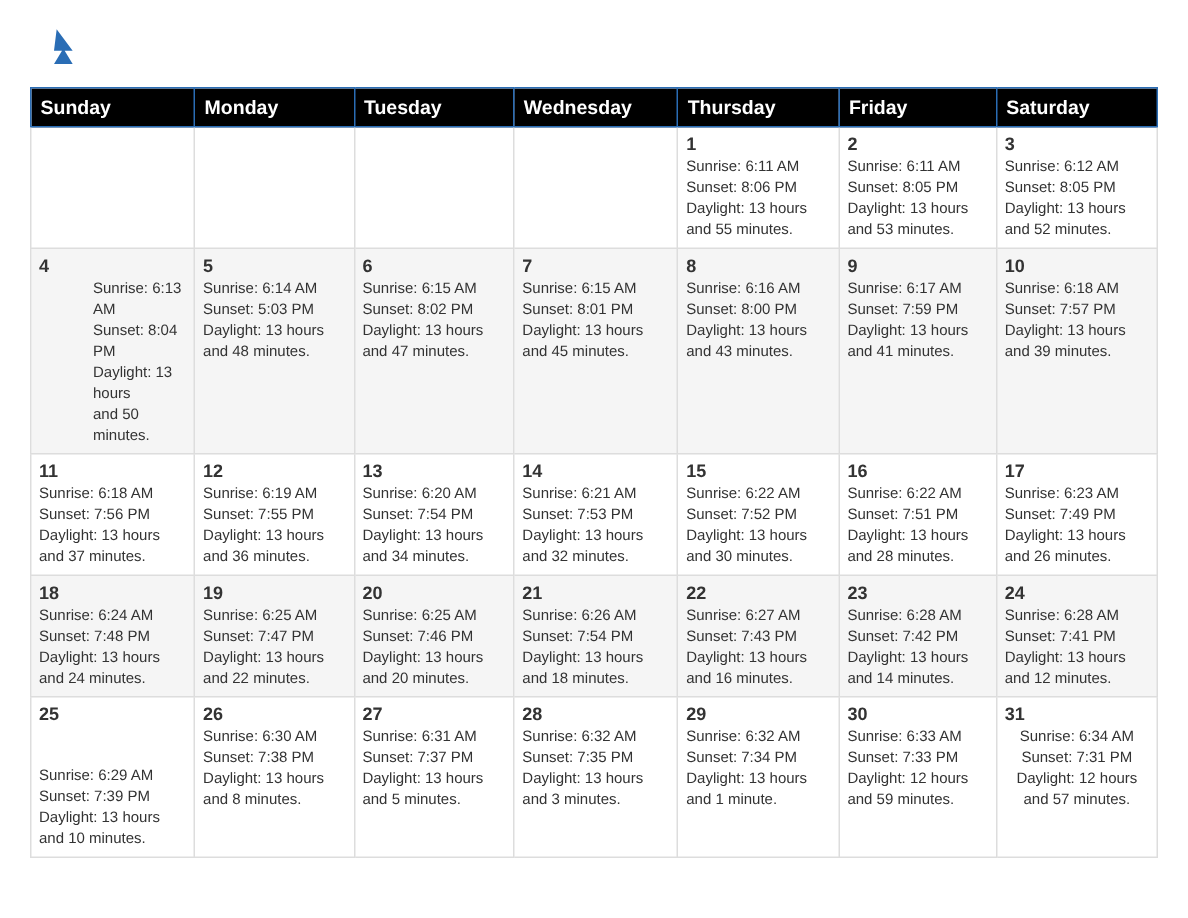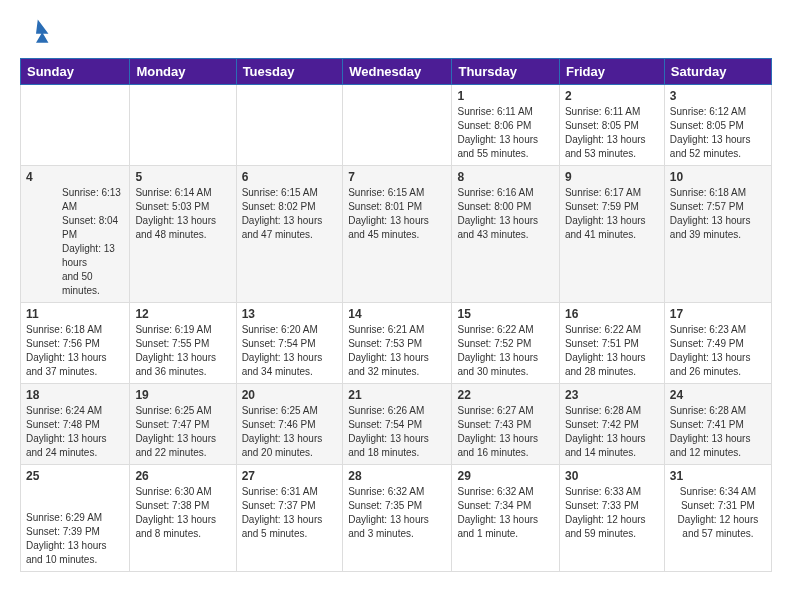--- a/index.html
+++ b/index.html
@@ -53,21 +53,21 @@
       font-size: 15px;
       color: #555;
       font-weight: normal;
     }
     .calendar {
       width: 100%;
       border-collapse: collapse;
       border: 1px solid #ccc;
     }
     .calendar thead tr th {
-      background: #4c1d95;
+      background: #000000;
       color: #fff;
       text-align: left;
       padding: 5px 6px;
       font-size: 13px;
       font-weight: bold;
       border: 1px solid #2a6db5;
     }
     .calendar tbody tr td {
       vertical-align: top;
       border: 1px solid #ddd;

